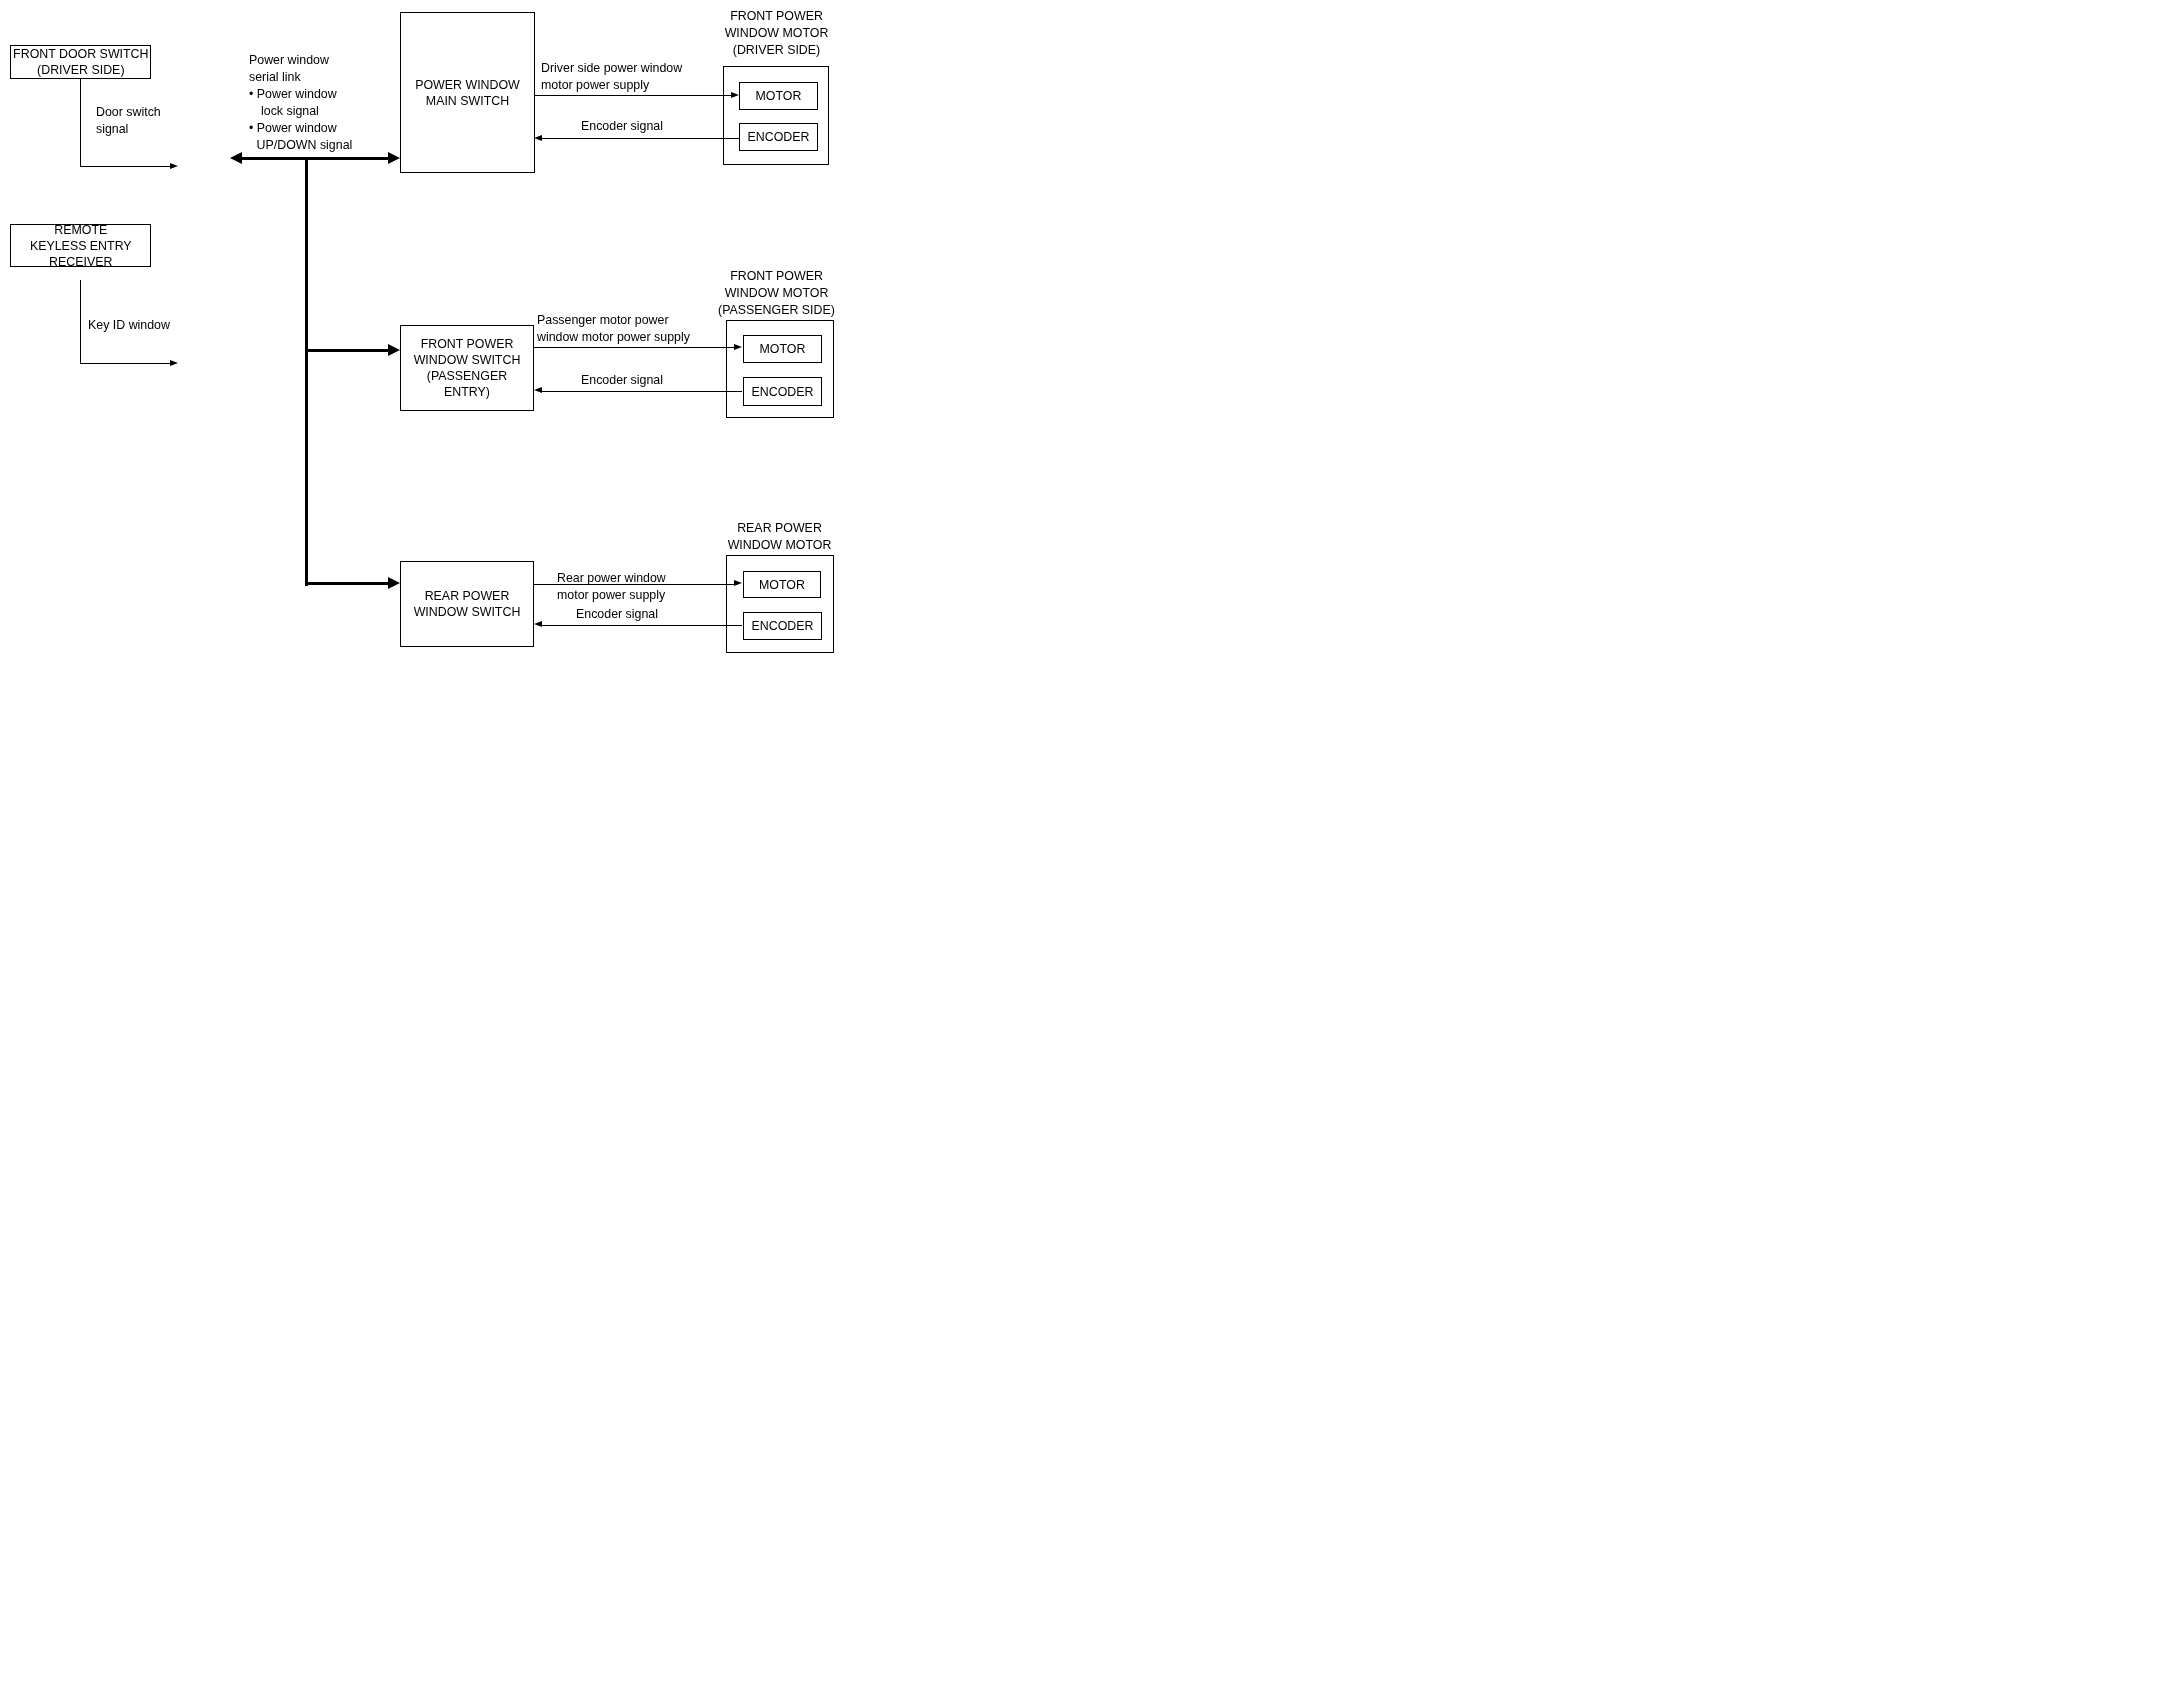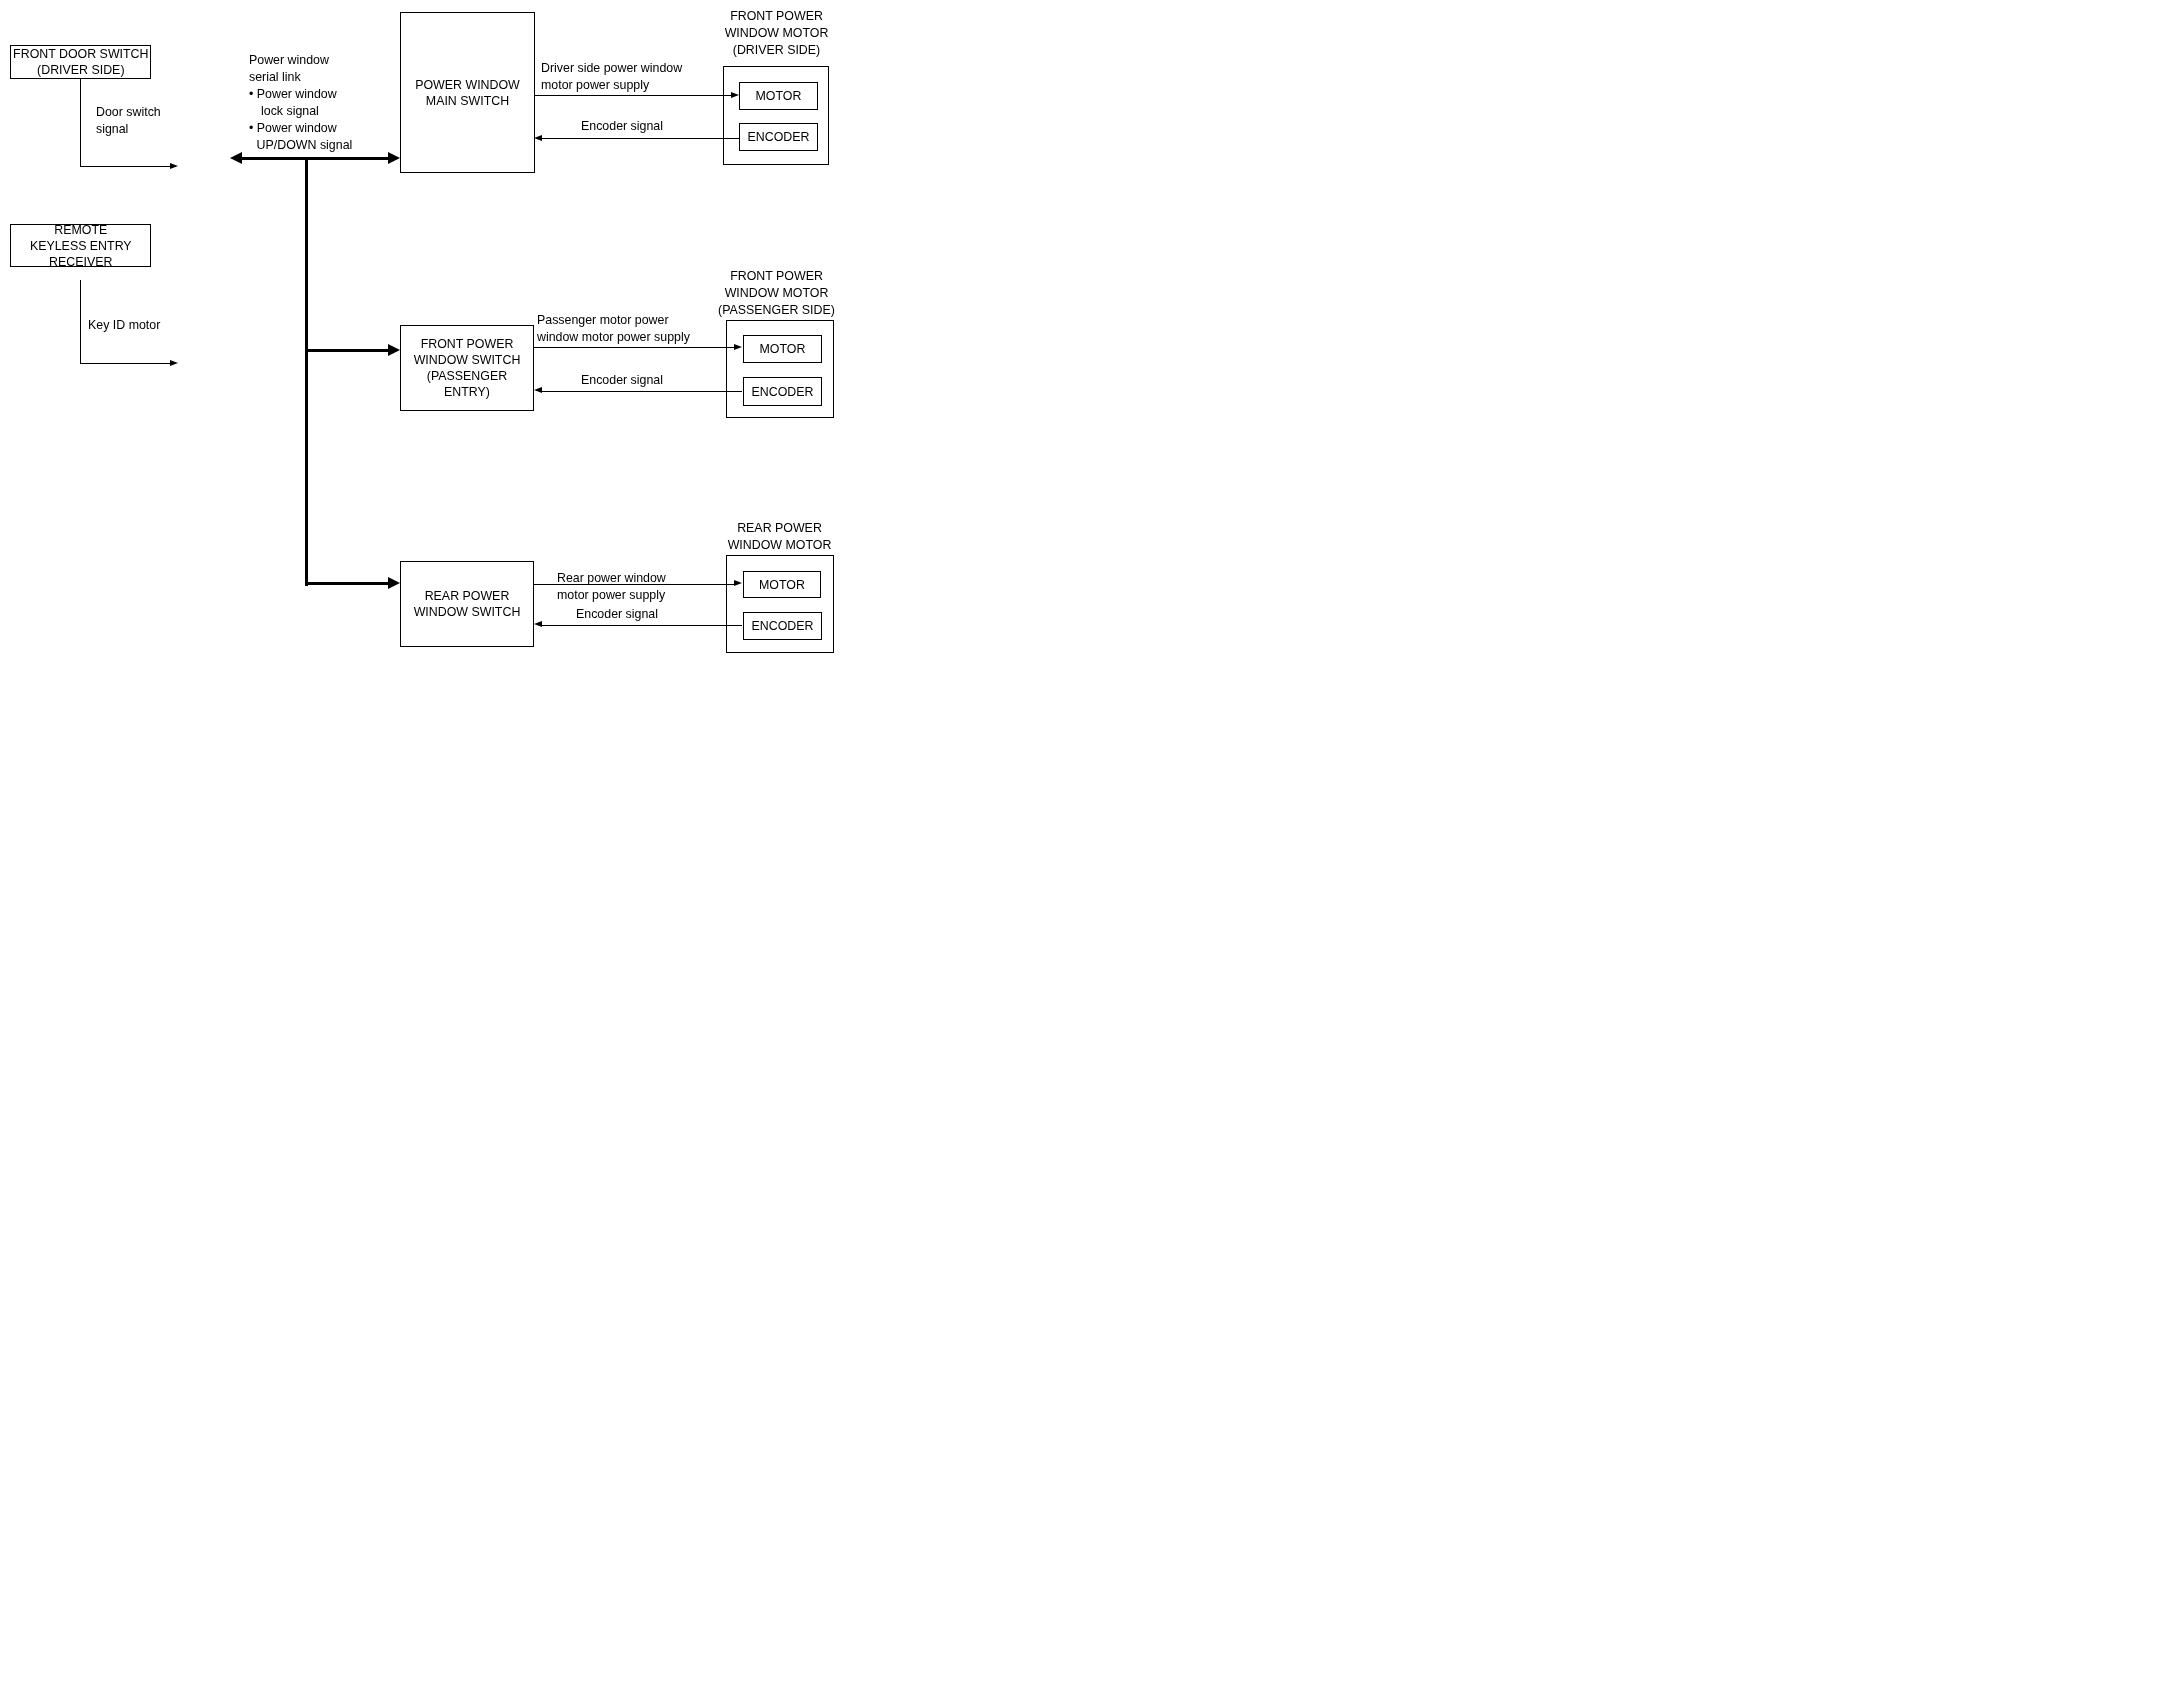--- a/index.html
+++ b/index.html
@@ -155,21 +155,21 @@
   <div class="hline" style="left:80px; top:166px; width:91px;"></div>
   <div class="arr thin-r" style="left:170px; top:163px;"></div>
   <div class="lbl" style="left:88px; top:104px;margin-left:8px;">
     <div>Door switch</div>
     <div>signal</div>
   </div>
 
   <div class="vline" style="left:80px; top:280px; height:84px;"></div>
   <div class="hline" style="left:80px; top:363px; width:91px;"></div>
   <div class="arr thin-r" style="left:170px; top:360px;"></div>
-  <div class="lbl" style="left:88px; top:317px;">Key ID motor</div>
+  <div class="lbl" style="left:88px; top:317px;">Key ID window</div>
 
   <div class="thick-h" style="left:239px; top:157px; width:151px;"></div>
   <div class="arr thick-l" style="left:230px; top:152px;"></div>
   <div class="arr thick-r" style="left:388px; top:152px;"></div>
   <div class="thick-v" style="left:305px; top:157px; height:429px;"></div>
 
   <div class="lbl" style="left:249px; top:52px;">
     <div>Power window</div>
     <div>serial link</div>
     <div>• Power window</div>

